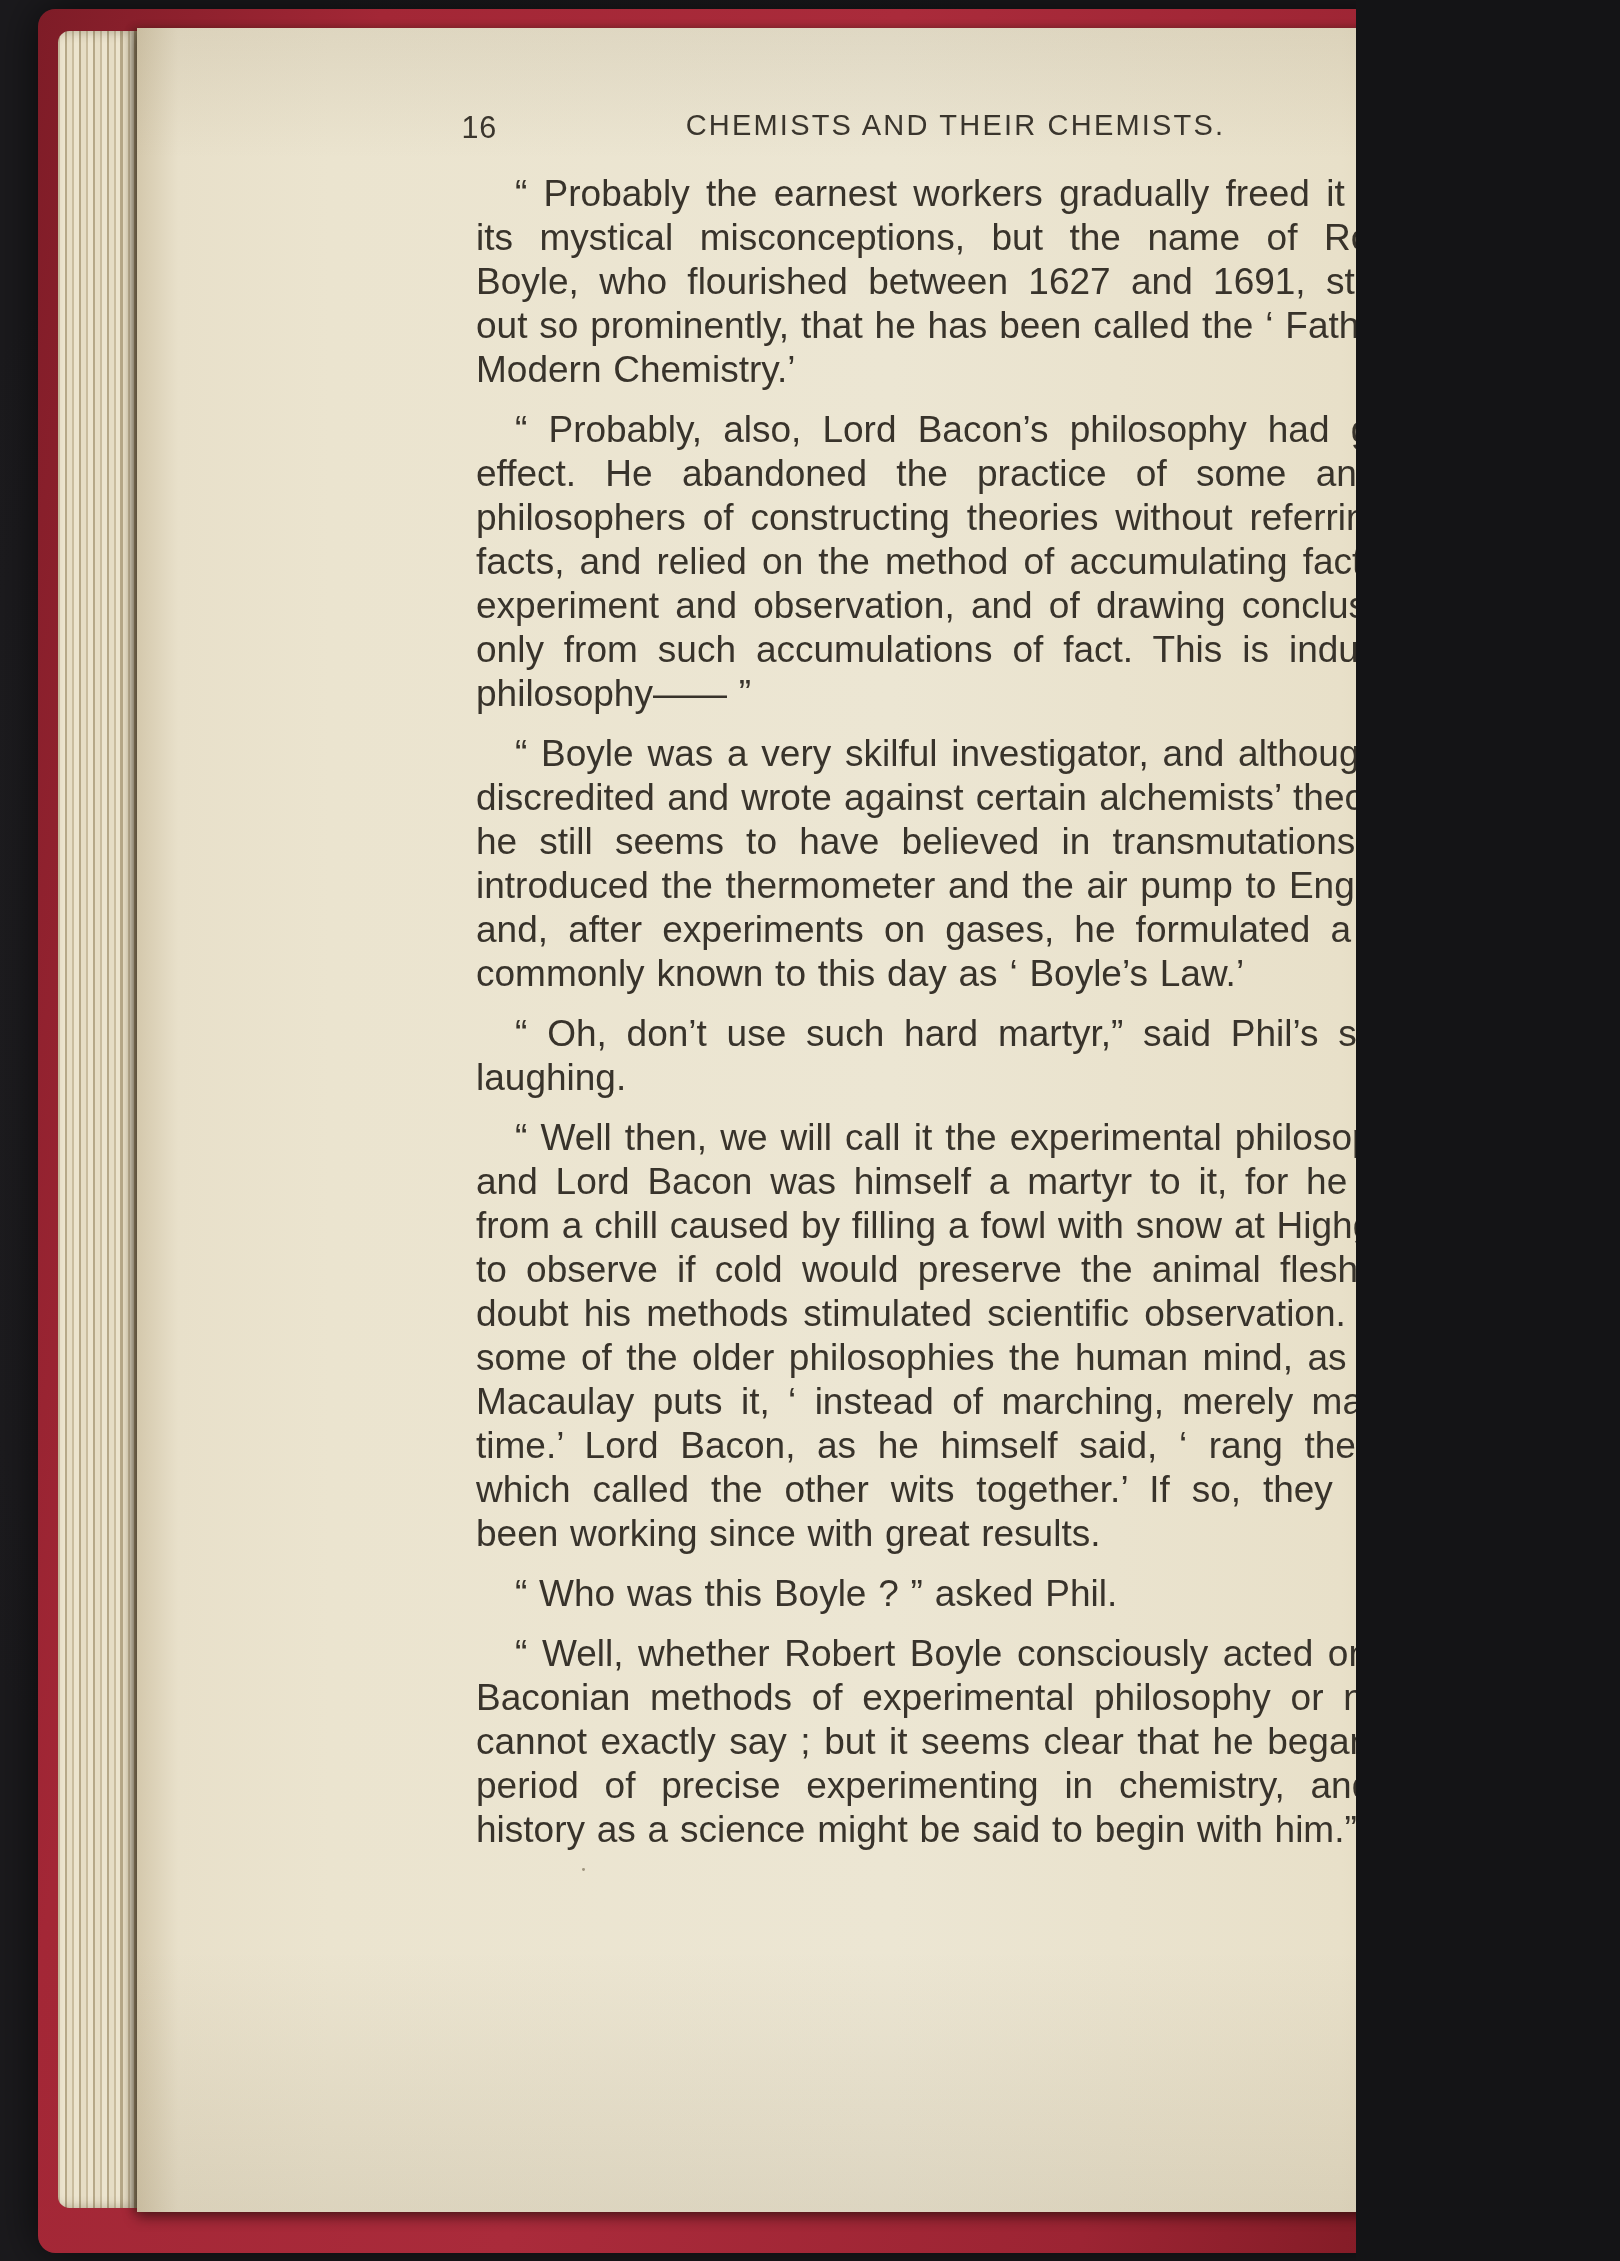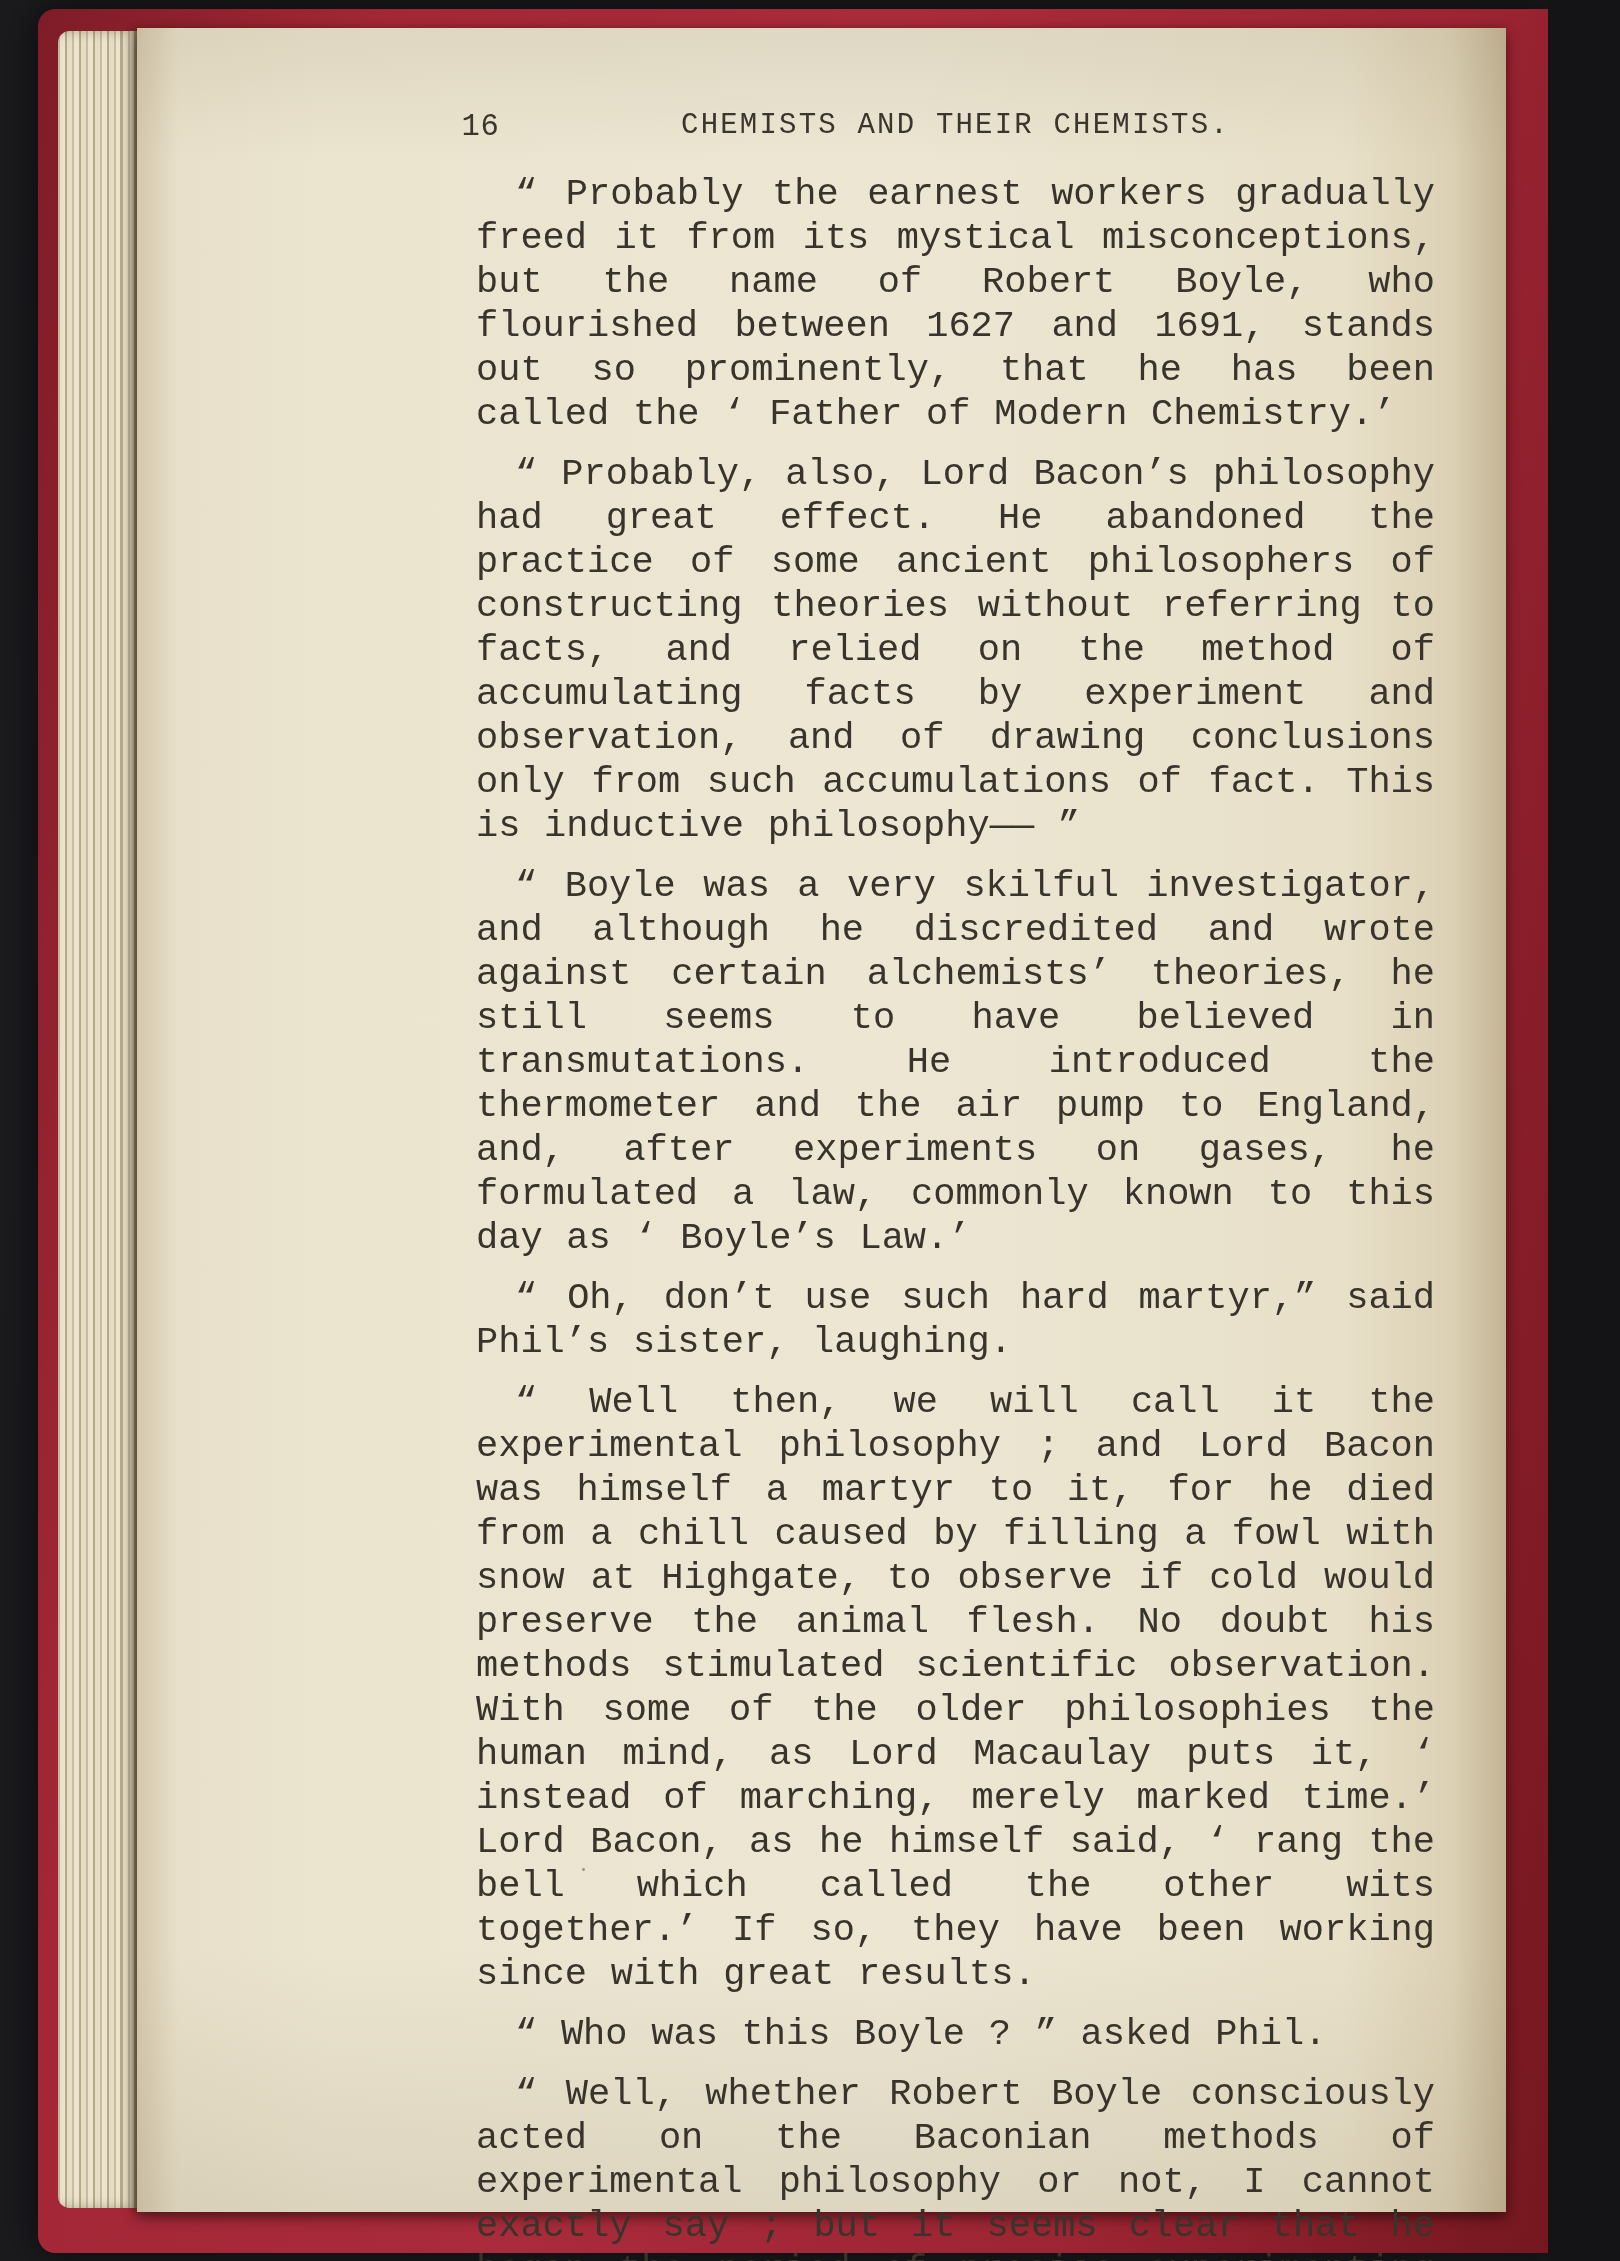--- a/index.html
+++ b/index.html
@@ -2,27 +2,27 @@
 <html style="font-size:11.6px"><head>
 <meta charset="utf-8">
 <style>
   html, body {
     margin: 0;
     padding: 0;
     background: #141416;
   }
   .scene {
     position: relative;
-    width: 1548px;
+    width: 1356px;
     height: 2261px;
     overflow: hidden;
     background:
       radial-gradient(ellipse 1163px 1599px at 48% 45%, rgba(60,58,62,.25), rgba(0,0,0,0) 70%),
       #1b1a1d;
-    font-family: Liberation Mono, monospace;
+    font-family: Liberation Sans, sans-serif;
   }
 
   
   .book-cover {
     position: absolute;
     left: 38px; top: 8.7px;
     width: 1520px; height: 2244px;
     border-radius: 17.4px 4.4px 4.4px 17.4px;
     background: linear-gradient(100deg, #7e1c27 0%, #a32736 18%, #aa2b3b 45%, #9c2433 75%, #74171f 100%);
     box-shadow: 0 0 44px rgba(0,0,0,.65);

